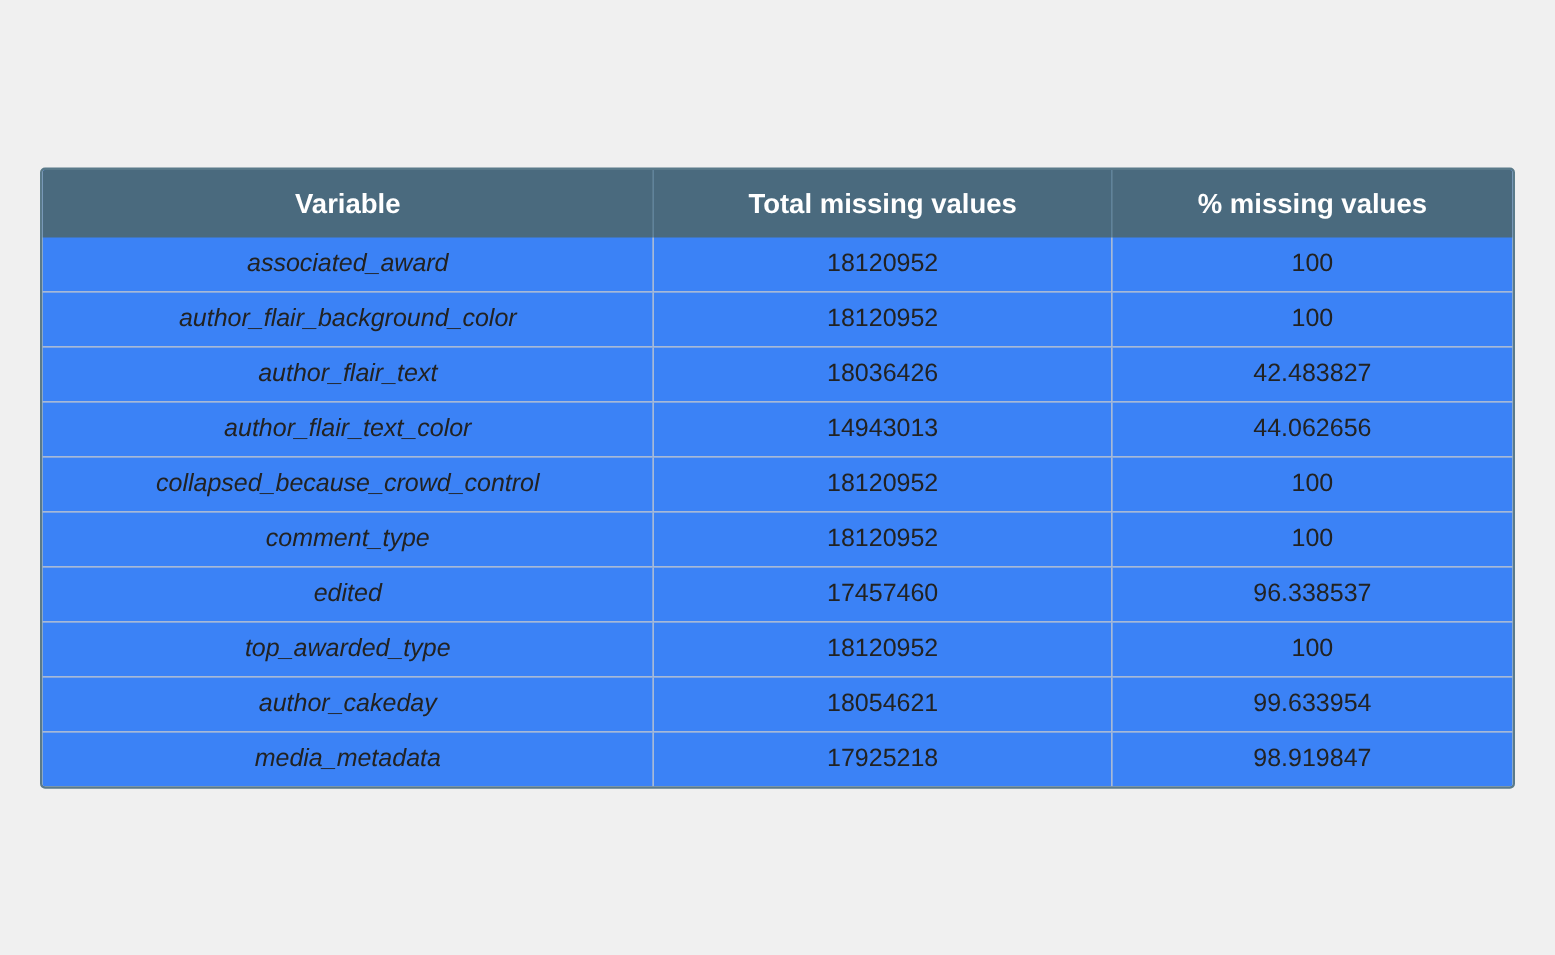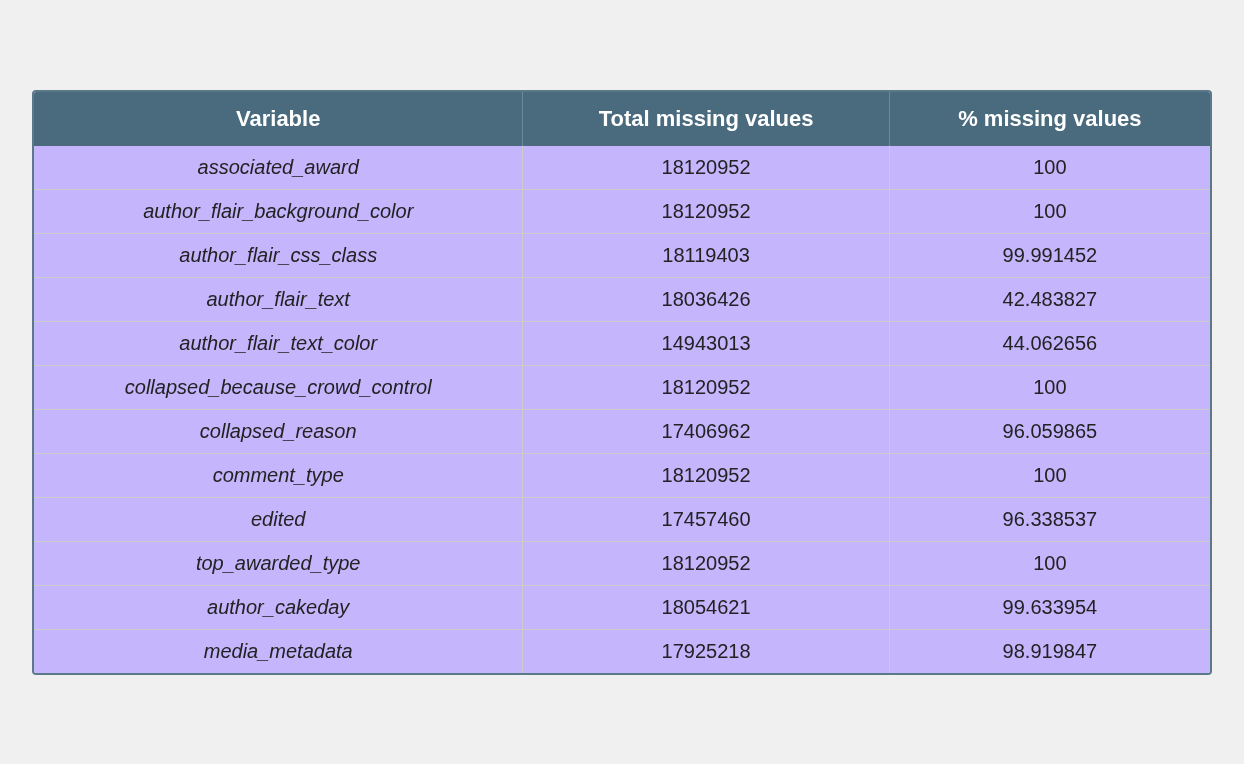--- a/index.html
+++ b/index.html
@@ -21,21 +21,21 @@
     .table-container {
       width: 1180px;
       border: 2px solid #5a7a8a;
       border-radius: 4px;
       overflow: hidden;
     }
 
     table {
       width: 100%;
       border-collapse: collapse;
-      background-color: #c4b5fd;
+      background-color: #3b82f6;
     }
 
     thead tr {
       background-color: #4a6a7e;
     }
 
     thead th {
       color: #ffffff;
       font-size: 22px;
       font-weight: bold;
@@ -89,43 +89,33 @@
           <td>associated_award</td>
           <td>18120952</td>
           <td>100</td>
         </tr>
         <tr>
           <td>author_flair_background_color</td>
           <td>18120952</td>
           <td>100</td>
         </tr>
         <tr>
-          <td>author_flair_css_class</td>
-          <td>18119403</td>
-          <td>99.991452</td>
-        </tr>
-        <tr>
           <td>author_flair_text</td>
           <td>18036426</td>
           <td>42.483827</td>
         </tr>
         <tr>
           <td>author_flair_text_color</td>
           <td>14943013</td>
           <td>44.062656</td>
         </tr>
         <tr>
           <td>collapsed_because_crowd_control</td>
           <td>18120952</td>
           <td>100</td>
-        </tr>
-        <tr>
-          <td>collapsed_reason</td>
-          <td>17406962</td>
-          <td>96.059865</td>
         </tr>
         <tr>
           <td>comment_type</td>
           <td>18120952</td>
           <td>100</td>
         </tr>
         <tr>
           <td>edited</td>
           <td>17457460</td>
           <td>96.338537</td>

